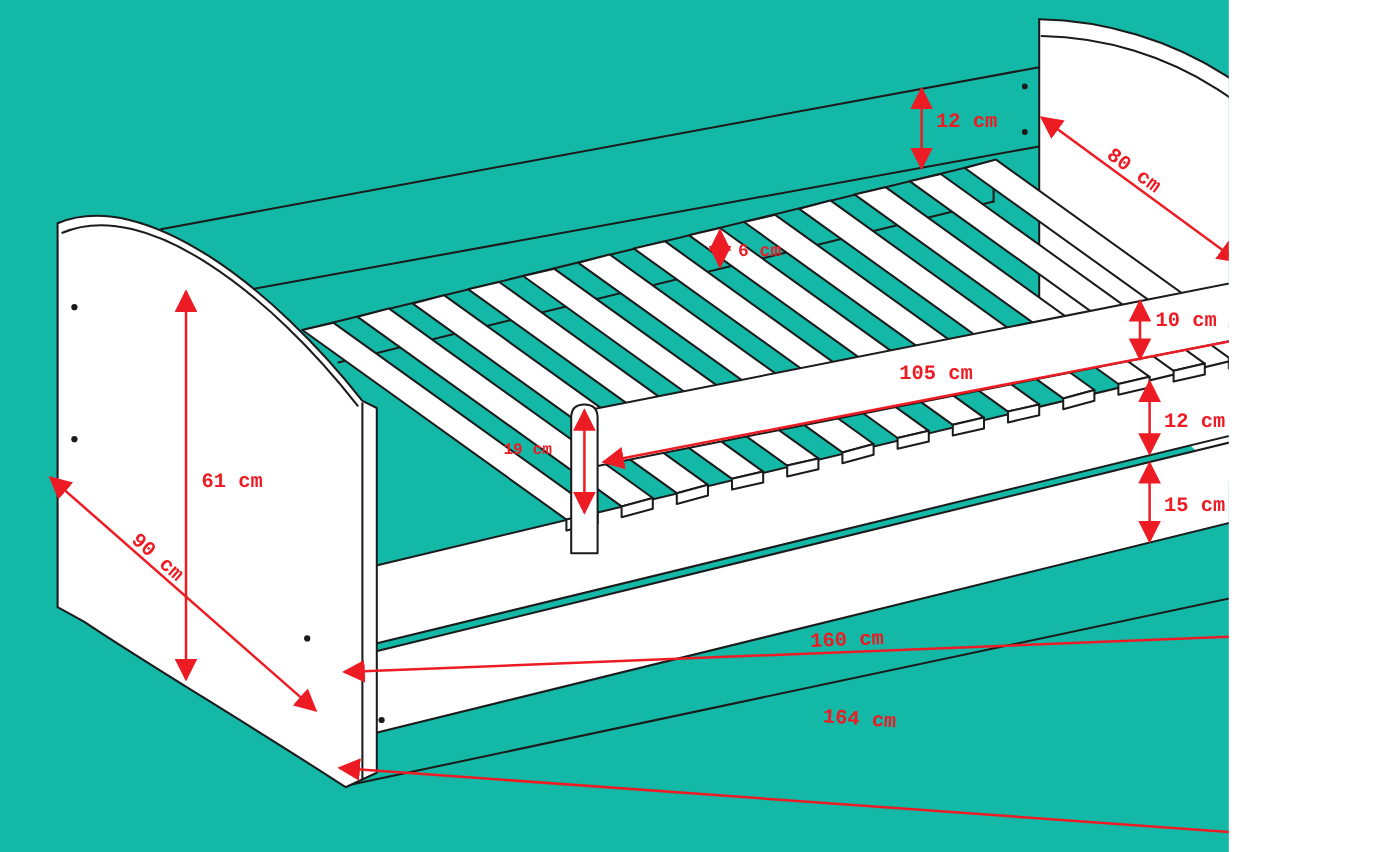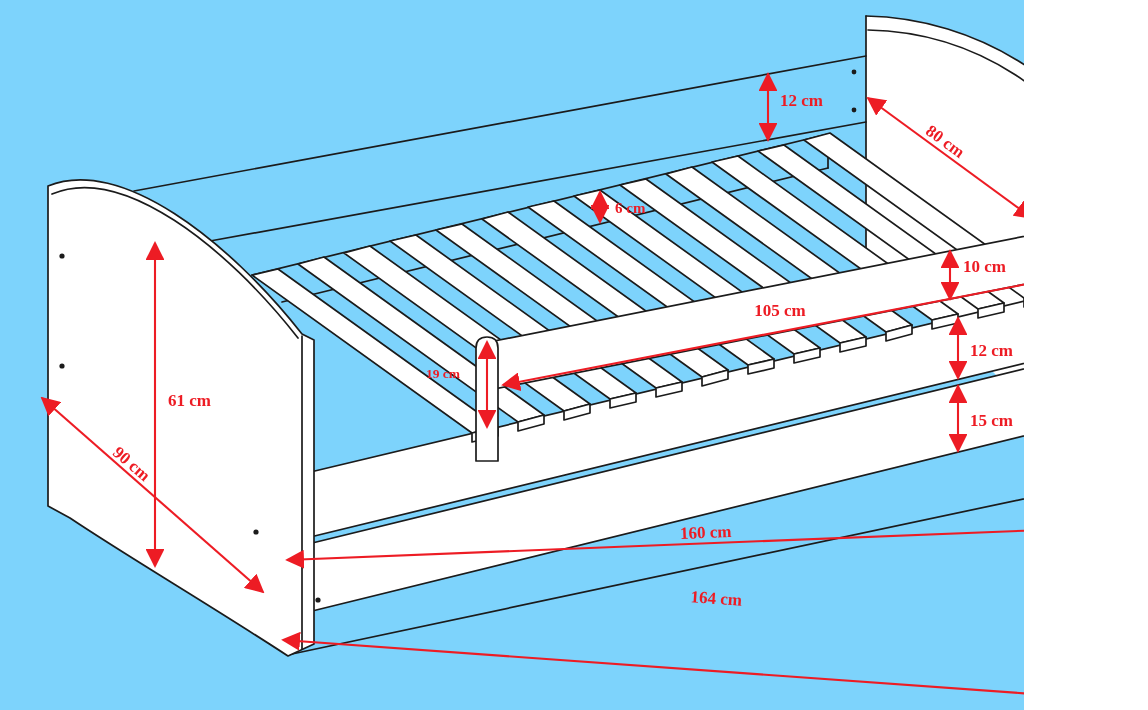--- a/index.html
+++ b/index.html
@@ -1,17 +1,17 @@
 <!DOCTYPE html>
 <html><head>
 <meta charset="utf-8">
 <style>
   html,body{margin:0;padding:0;background:#ffffff;}
-  .stage{position:relative;width:1024px;height:710px;background:#7dd3fc;overflow:hidden;
-         font-family:Liberation Serif, serif;}
+  .stage{position:relative;width:1024px;height:710px;background:#14b8a6;overflow:hidden;
+         font-family:Liberation Mono, monospace;}
   svg{position:absolute;left:0;top:0;}
   .ln{fill:none;stroke:#1b1b1b;stroke-width:1.7;stroke-linecap:round;stroke-linejoin:round;}
   .face{fill:#ffffff;stroke:#1b1b1b;stroke-width:1.7;stroke-linejoin:round;}
   .fillonly{fill:#ffffff;stroke:none;}
   .dot{fill:#1b1b1b;stroke:none;}
   .dim{fill:none;stroke:#ED1C24;stroke-width:2.1;stroke-linecap:butt;}
   .dimtxt{fill:#ED1C24;font-weight:bold;font-size:17px;}
   .dimtxt.md{font-size:15px;}
   .dimtxt.sm{font-size:13.5px;}
 </style>

